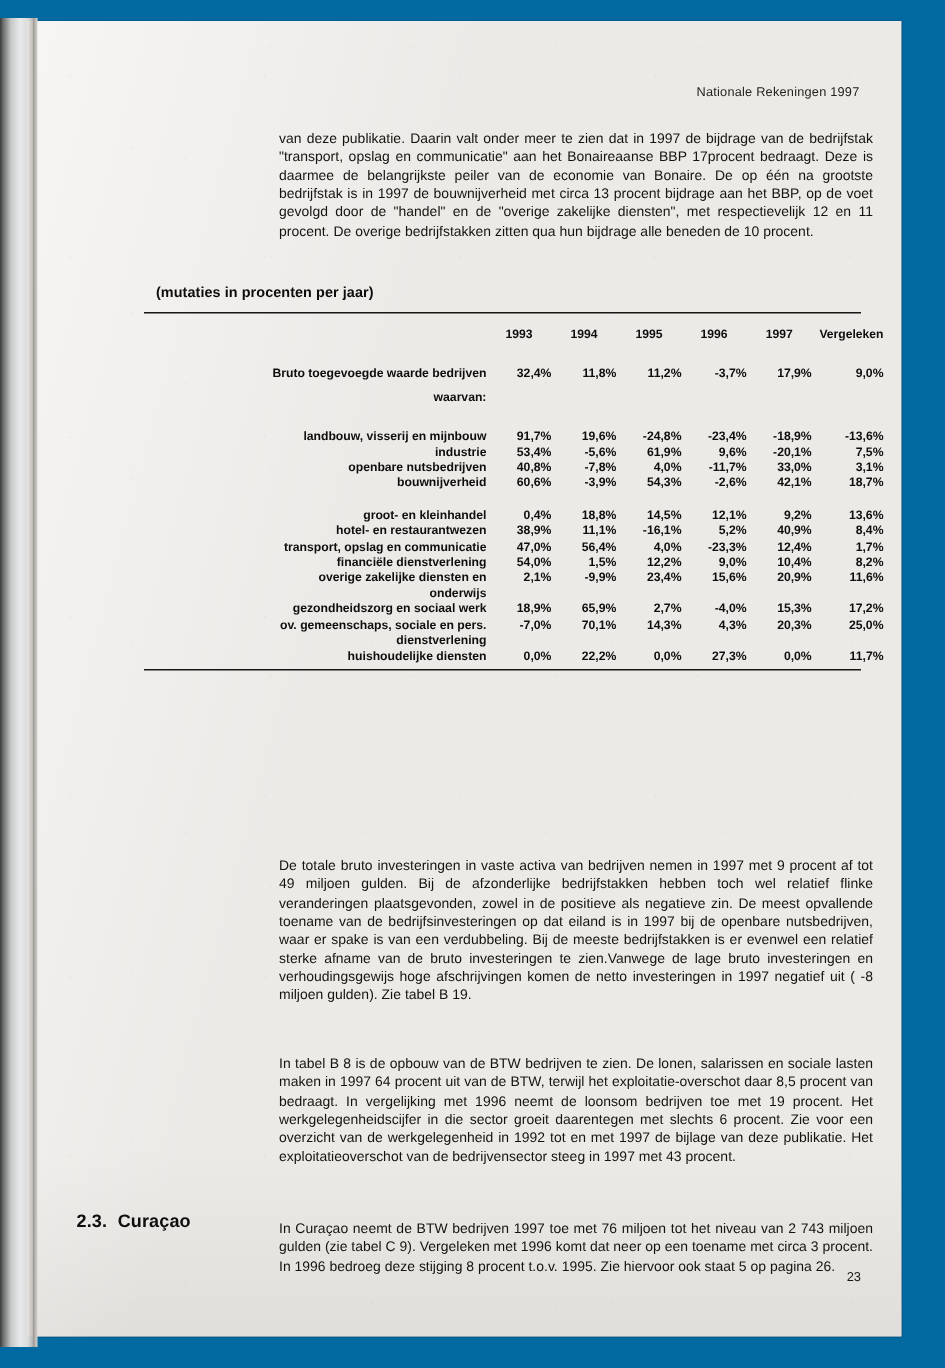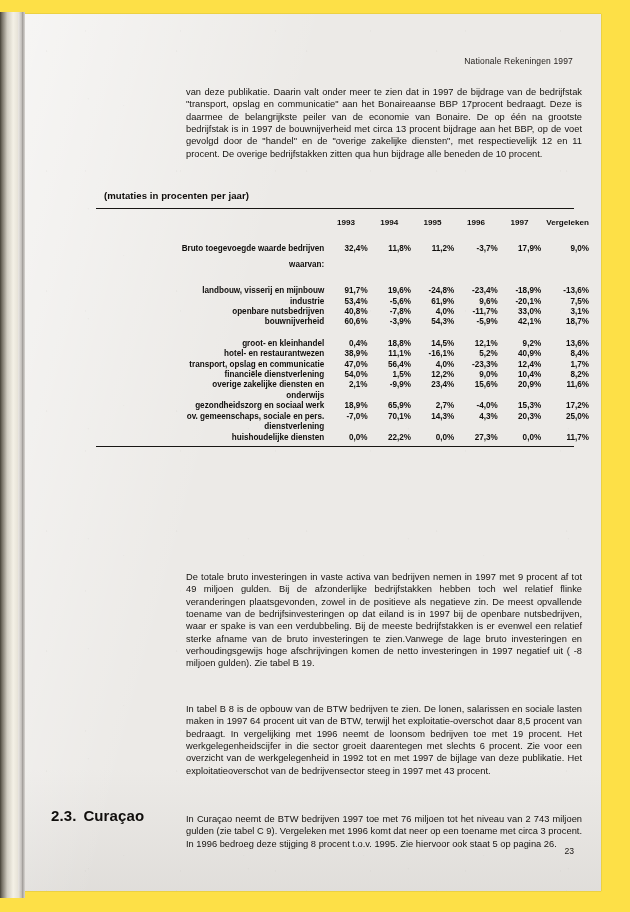--- a/index.html
+++ b/index.html
@@ -12,21 +12,21 @@
     height: 912px;
     overflow: hidden;
     font-family: "Liberation Sans", sans-serif;
   }
 
   
   #scan {
     position: relative;
     width: 630px;
     height: 912px;
-    background: #fde047;
+    background: #0369a1;
   }
   .page-sheet {
     position: absolute;
     left: 18px;
     top: 14px;
     width: 583px;
     height: 877px;
     background: #eceae7;
     background-image:
       linear-gradient(105deg, rgba(255,255,255,0.55) 0%, rgba(238,236,233,0) 38%),
@@ -103,21 +103,21 @@
 
   .para-1 { top: 72px; }
   .para-2 { top: 557px; }
   .para-3 { top: 689px; }
   .para-4 { top: 799px; }
 
   .section-head {
     position: absolute;
     left: 33px;
     top: 793px;
-    font-size: 15px;
+    font-size: 12px;
     font-weight: bold;
     color: #100e0c;
     letter-spacing: 0.1px;
   }
   .section-head .num { margin-right: 7px; }
 
   .folio {
     position: absolute;
     right: 27px;
     top: 832px;
@@ -291,21 +291,21 @@
                 <td class="num">4,0%</td>
                 <td class="num">-11,7%</td>
                 <td class="num">33,0%</td>
                 <td class="num gem">3,1%</td>
               </tr>
               <tr>
                 <td class="lbl">bouwnijverheid</td>
                 <td class="num">60,6%</td>
                 <td class="num">-3,9%</td>
                 <td class="num">54,3%</td>
-                <td class="num">-5,9%</td>
+                <td class="num">-2,6%</td>
                 <td class="num">42,1%</td>
                 <td class="num gem">18,7%</td>
               </tr>
               <tr class="gap-above">
                 <td class="lbl">groot- en kleinhandel</td>
                 <td class="num">0,4%</td>
                 <td class="num">18,8%</td>
                 <td class="num">14,5%</td>
                 <td class="num">12,1%</td>
                 <td class="num">9,2%</td>

